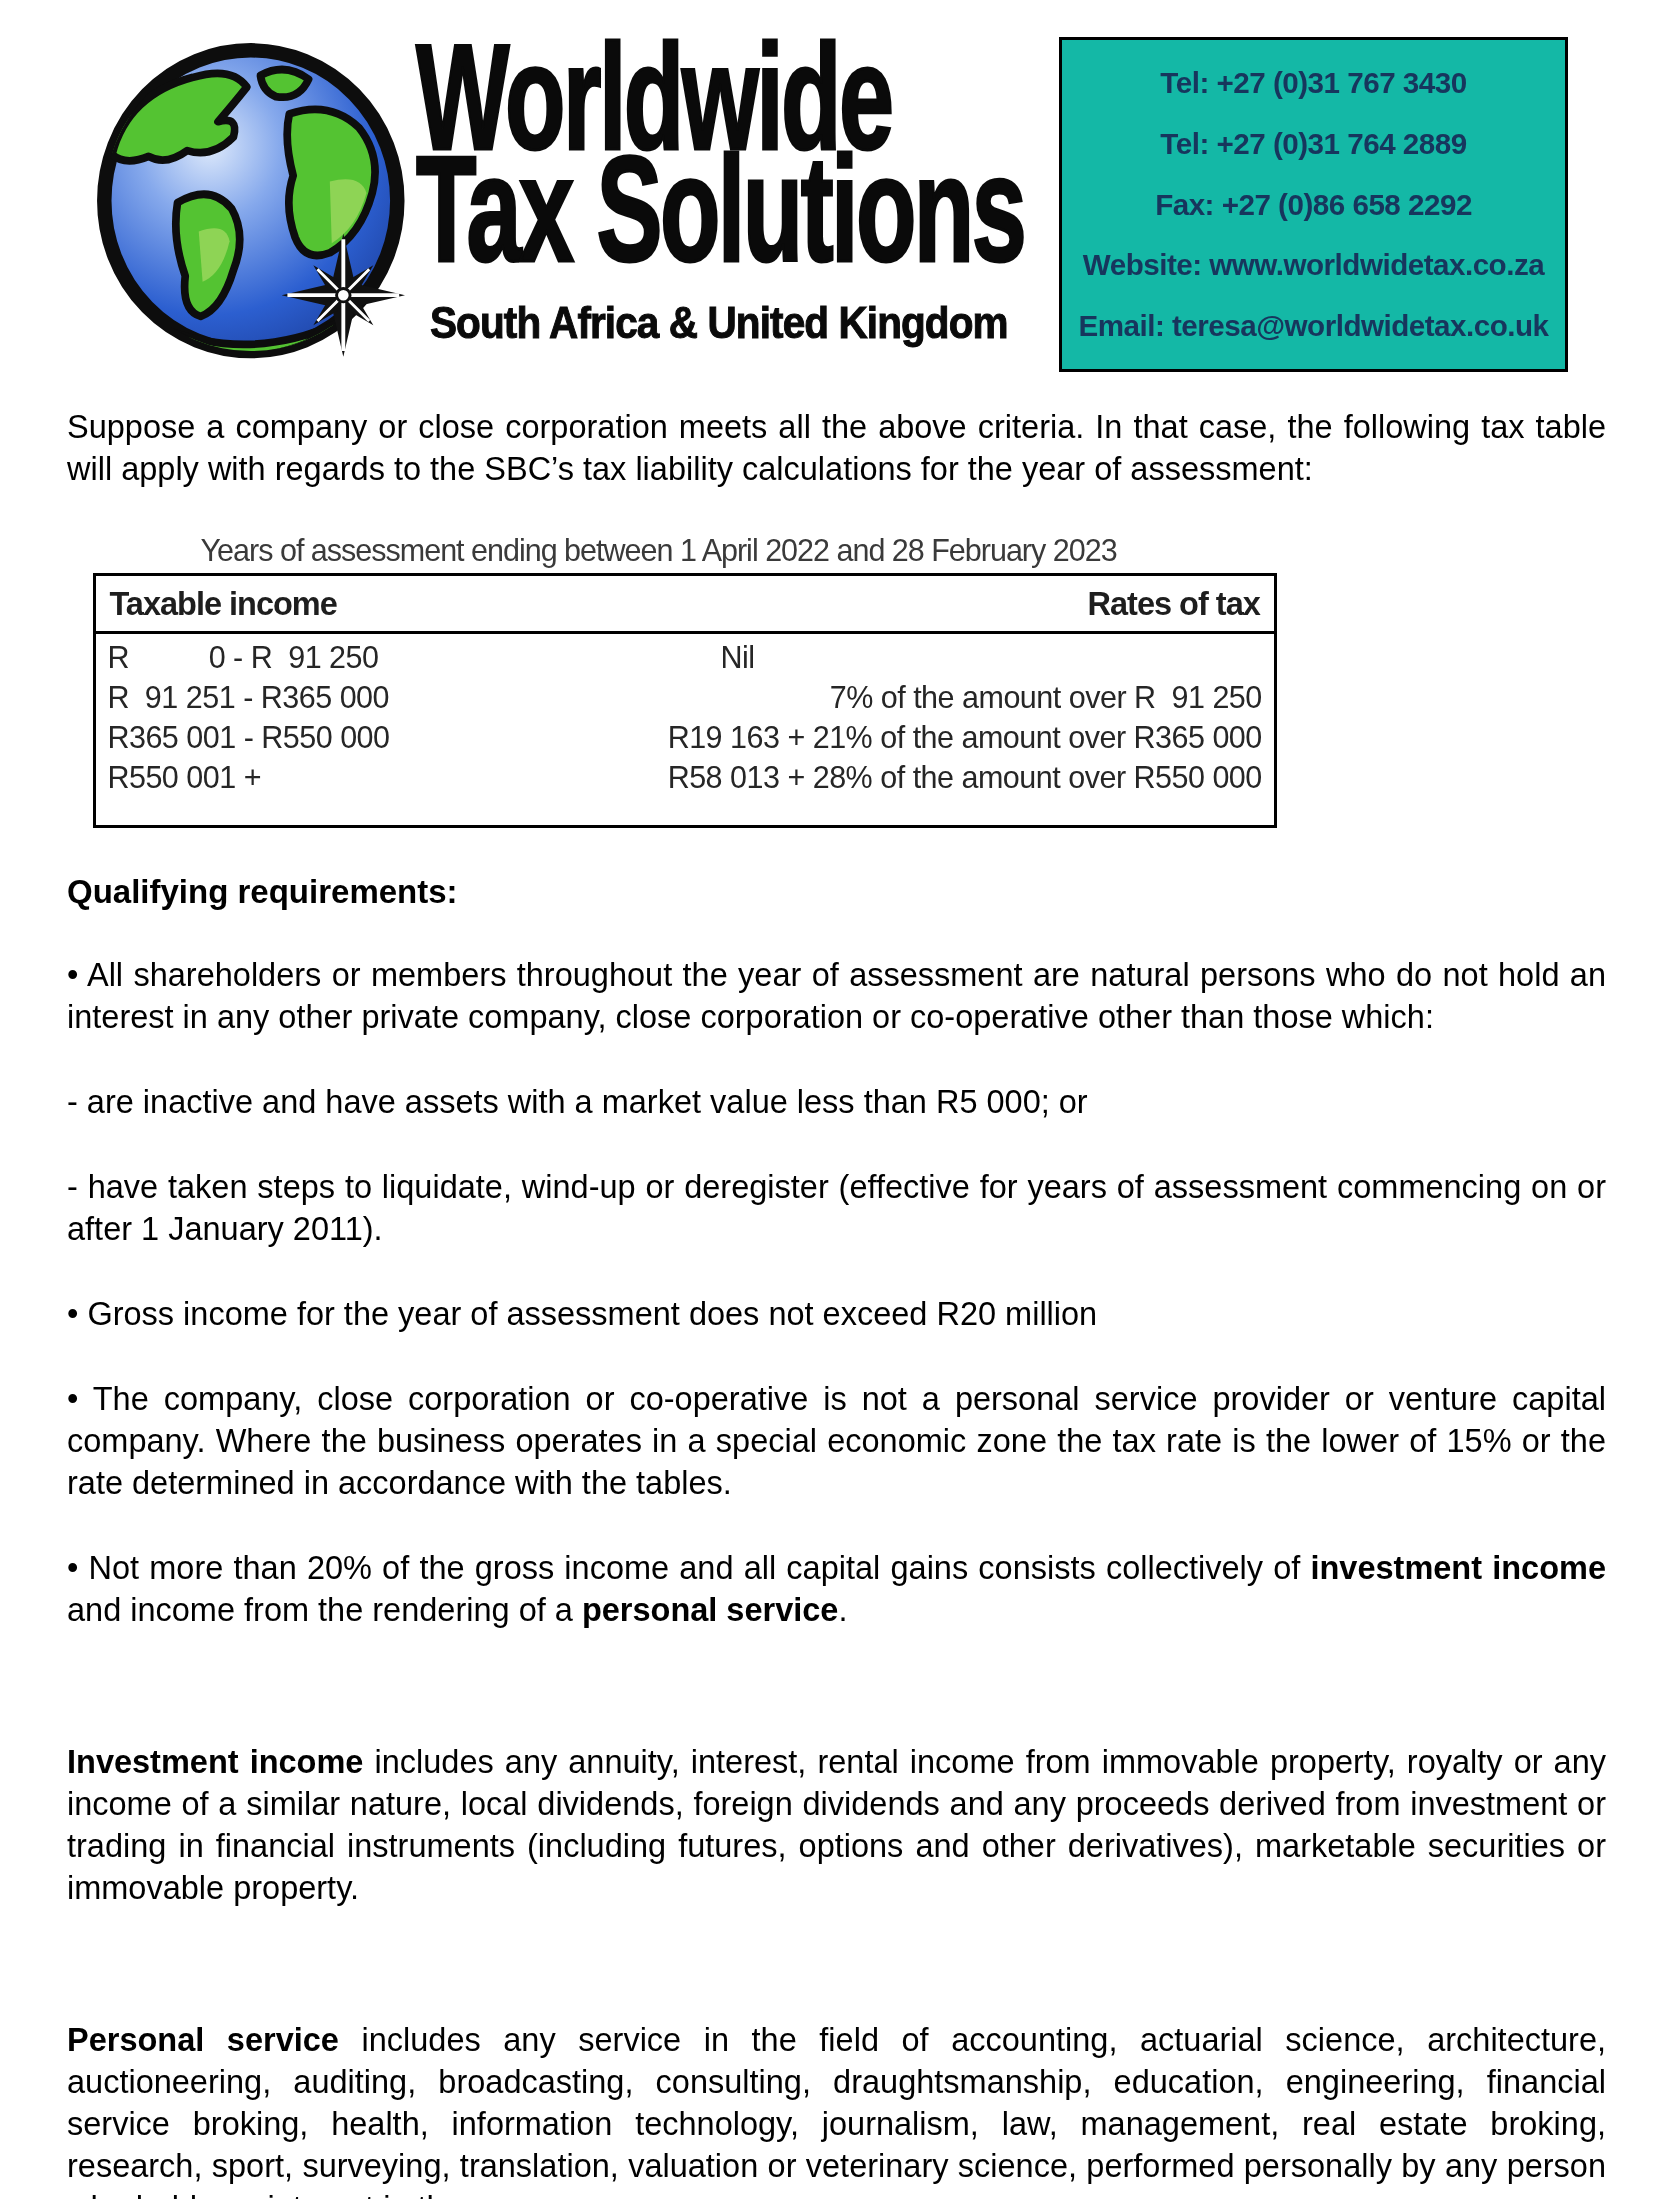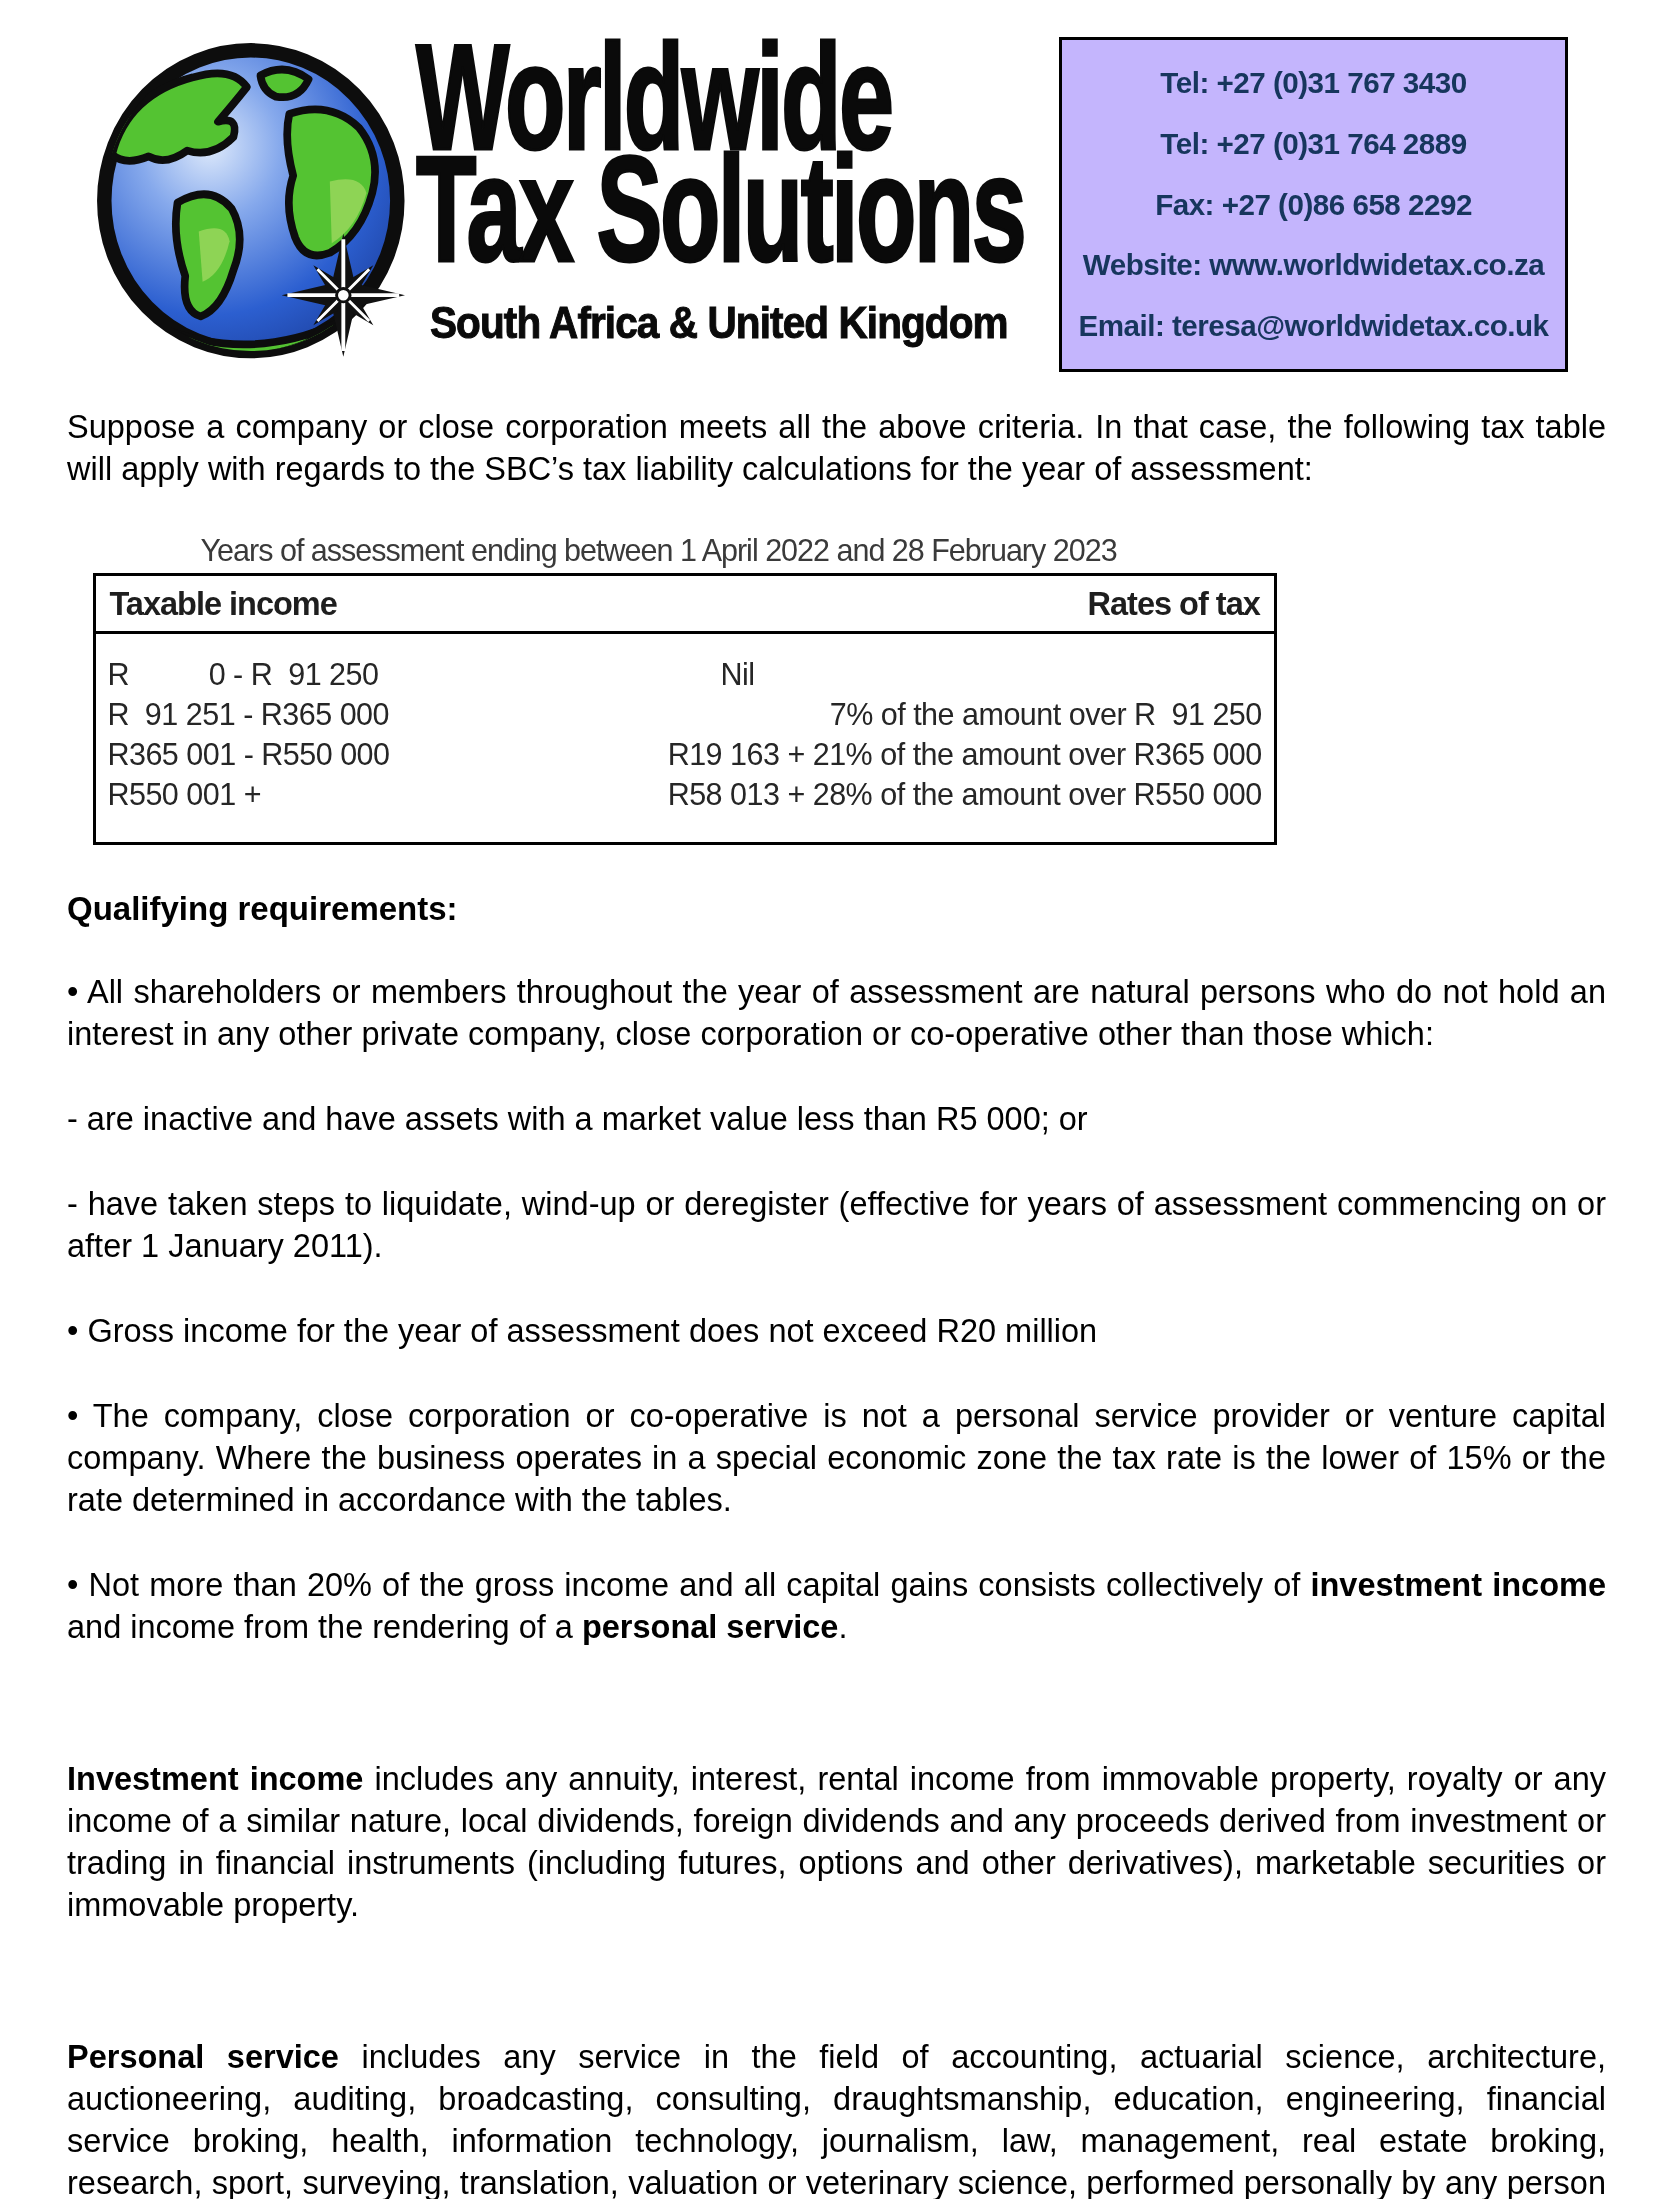--- a/index.html
+++ b/index.html
@@ -33,21 +33,21 @@
     white-space: nowrap;
     font-size: 45px; font-weight: 700; line-height: 51px;
     letter-spacing: -1px; color: #0a0a0a;
     -webkit-text-stroke: 1px #0a0a0a;
   }
 
   .contact-box {
     position: absolute; left: 974px; top: 2px;
     width: 509px; height: 335px;
     border: 3.9px solid #000;
-    background: #c4b5fd;
+    background: #14b8a6;
     display: flex; flex-direction: column; justify-content: space-between;
     padding: 25.6px 7.9px;
     text-align: center;
   }
   .contact-line {
     font-size: 29.6px; font-weight: 700; color: #17365d;
     letter-spacing: -0.5px;
   }
 
   
@@ -78,21 +78,21 @@
     font-size: 32.5px; letter-spacing: -1px; color: #1e1e1e;
     padding: 9.9px 13.8px 7.9px 13.8px;
     border-bottom: 3.9px solid #000;
   }
   .th-income { text-align: left; width: 45%; }
   .th-rate  { text-align: right; }
   .tax-table td {
     font-size: 30.5px; letter-spacing: -0.5px; line-height: 40px;
     padding: 0 11.8px; white-space: pre;
   }
-  .tax-table tbody tr:first-child td { padding-top: 20px; }
+  .tax-table tbody tr:first-child td { padding-top: 3px; }
   .tax-table tbody tr:last-child td { padding-bottom: 28px; }
   .td-rate { text-align: right; }
   .td-rate.rate-nil { text-align: left; padding-left: 95px; }
 
   .bold { font-weight: 700; }
 </style>
 </head>
 <body>
 
 <div class="page">

